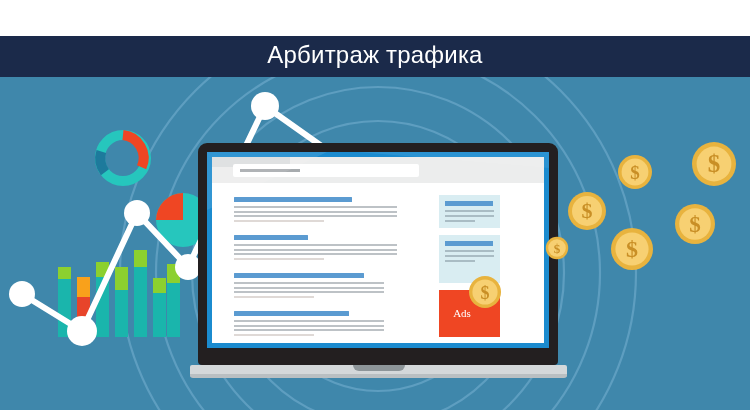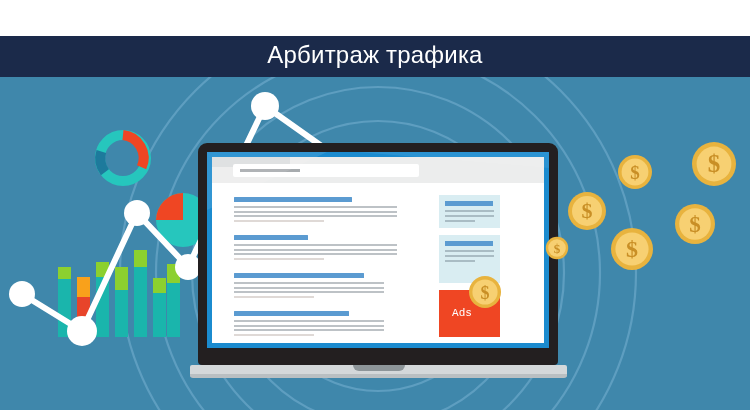--- a/index.html
+++ b/index.html
@@ -180,21 +180,21 @@
     background: #ef4623;
   }
   .ads-label {
     position: absolute;
     left: 227px; top: 107px;
     width: 46px; height: 47px;
     line-height: 47px;
     text-align: center;
     color: #ffffff;
     font-size: 11px;
-    font-family: Liberation Mono, monospace;
+    font-family: Liberation Serif, serif;
   }
   .screen-coin {
     position: absolute;
     left: 256px; top: 92px;
   }
 </style>
 </head>
 <body>
 
 <div id="banner">

